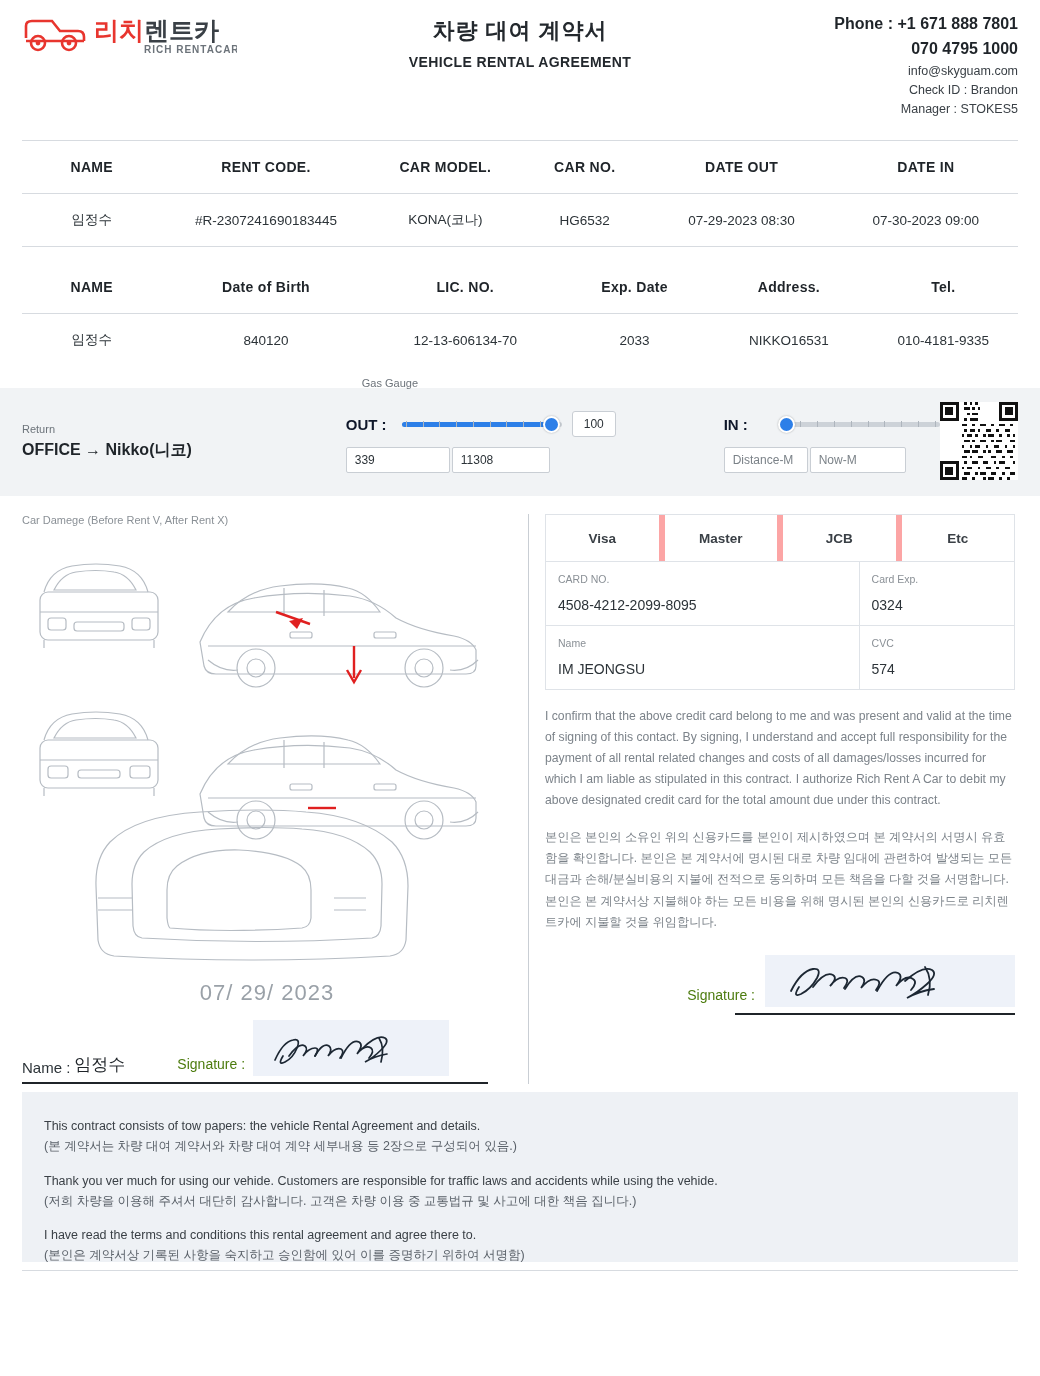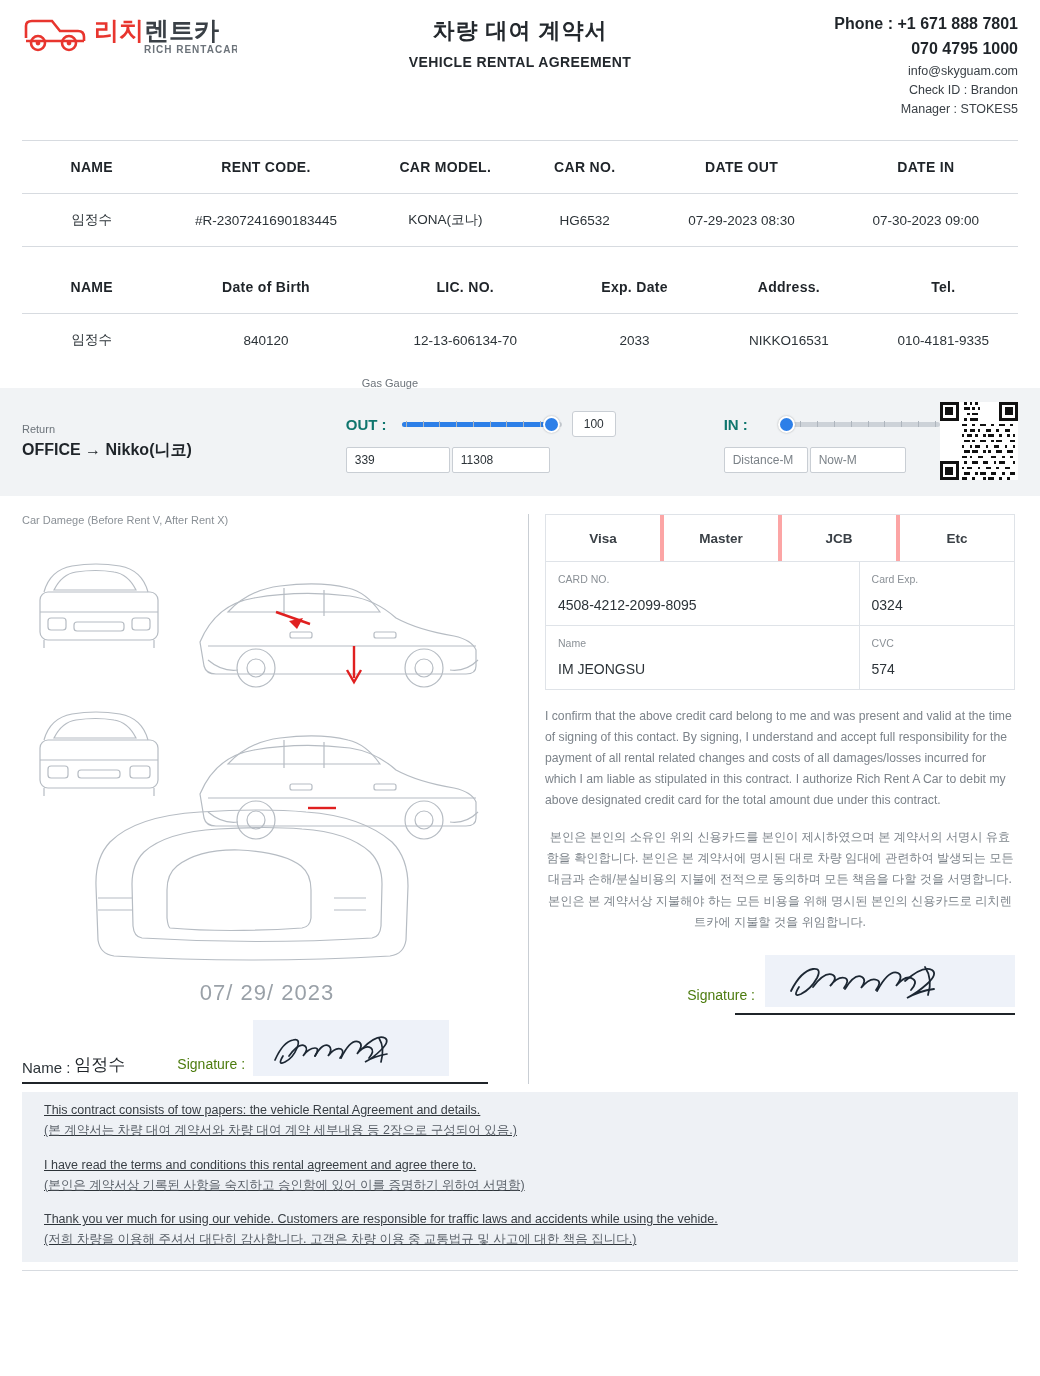--- a/index.html
+++ b/index.html
@@ -37,21 +37,21 @@
   .spacer-12 { height:14px; }
 
   
   .gasbar { margin-top:22px; background:#f1f3f5; height:108px; display:flex; align-items:center; padding:0 22px; position:relative; }
   .return-box { width:330px; }
   .return-label { font-size:11px; color:#6c737a; margin-bottom:5px; }
   .return-value { font-size:16px; font-weight:bold; color:#1f2429; }
   .gauge-wrap { width:320px; position:relative; }
   .gauge-caption { font-size:11px; color:#6c737a; position:absolute; top:-34px; left:16px; }
   .gauge-row { display:flex; align-items:center; gap:10px; }
-  .gauge-lab { font-size:15px; font-weight:bold; color:#0f766e; width:46px; }
+  .gauge-lab { font-size:15px; font-weight:bold; color:#0f172a; width:46px; }
   .slider { position:relative; width:160px; height:18px; }
   .slider .track { position:absolute; top:7px; left:0; width:160px; height:5px; background:#cdd2d8; border-radius:3px; }
   .slider .fill { position:absolute; top:7px; left:0; height:5px; background:#2d7fe8; border-radius:3px; }
   .slider .ticks { position:absolute; top:6px; left:4px; width:152px; display:flex; justify-content:space-between; }
   .slider .ticks span { width:1px; height:6px; background:#aeb5bd; display:block; }
   .slider .knob { position:absolute; top:1px; width:17px; height:17px; border-radius:50%; background:#2d7fe8; border:2px solid #ffffff; box-shadow:0 0 2px rgba(0,0,0,.3); }
   .numbox { width:44px; height:26px; border:1px solid #c9ced4; background:#fff; border-radius:3px; font-size:12px; display:flex; align-items:center; justify-content:center; color:#2c3338; }
   .in-wrap { width:300px; margin-left:64px; position:relative; }
   .mileage-row { display:flex; gap:2px; margin-top:10px; }
   .mbox { height:26px; border:1px solid #c9ced4; background:#fff; border-radius:2px; font-size:12px; display:flex; align-items:center; padding:0 8px; color:#2c3338; }
@@ -68,35 +68,35 @@
   .name-lab { font-size:15px; color:#2c3338; }
   .name-val { font-size:17px; color:#1f2429; margin-left:4px; }
   .sig-lab { font-size:14px; color:#4d7c0f; margin-left:52px; margin-bottom:4px; }
   .sig-pad { width:196px; height:56px; background:#eef2f9; margin-left:8px; position:relative; }
   .sig-underline { border-bottom:2px solid #1f2429; margin:6px 0 0 0; width:466px; }
 
   .divider { width:1px; background:#c9ced4; margin:0 16px; height:570px; }
 
   .right-pane { width:470px; }
   .card-types { display:flex; border:1px solid #dfe3e8; }
-  .card-type { flex:1; height:46px; display:flex; align-items:center; justify-content:center; font-size:13.5px; font-weight:bold; color:#3a4046; border-right:4px solid #fca5a5; }
+  .card-type { flex:1; height:46px; display:flex; align-items:center; justify-content:center; font-size:13.5px; font-weight:bold; color:#3a4046; border-right:6px solid #fca5a5; }
   .card-type:last-child { border-right:none; }
   .card-grid { display:flex; border:1px solid #dfe3e8; border-top:none; }
   .card-cellL { width:67%; border-right:1px solid #dfe3e8; padding:11px 12px 12px 12px; }
   .card-cellR { width:33%; padding:11px 12px 12px 12px; }
   .cc-lab { font-size:10.5px; color:#8a9096; margin-bottom:12px; }
   .cc-val { font-size:14px; color:#2c3338; }
   .legal-en { font-size:12.2px; color:#7c838a; line-height:1.72; margin-top:16px; }
-  .legal-kr { font-size:12.2px; color:#7c838a; line-height:1.74; margin-top:16px;text-align:center; }
+  .legal-kr { font-size:12.2px; color:#7c838a; line-height:1.74; margin-top:16px; }
   .rsign-row { display:flex; align-items:flex-end; justify-content:flex-end; margin-top:22px; }
   .rsig-pad { width:250px; height:52px; background:#eef2f9; margin-left:10px; position:relative; }
   .rsig-underline { border-bottom:2px solid #1f2429; width:280px; margin-left:auto; margin-top:6px; }
 
   
-  .footer-block { margin:16px 22px 0 22px; background:#eef1f5; padding:8px 22px; height:170px;text-decoration:underline; }
+  .footer-block { margin:16px 22px 0 22px; background:#eef1f5; padding:24px 22px; height:170px; }
   .fp { font-size:12.5px; color:#3a4046; line-height:1.62; margin-bottom:14px; }
   .fp .sub { color:#5a6169; }
   .thanks { text-align:center; font-size:10.5px; color:#7c838a; letter-spacing:0.6px; margin-top:24px; }
   .bottom-line { border-top:1px solid #d7dbe0; margin:8px 22px 0 22px; }
 </style>
 </head>
 <body>
 
 <div class="page">
 
@@ -477,24 +477,24 @@
       <div class="rsig-underline"></div>
     </div>
   </div>
 
   <div class="footer-block">
     <div class="fp">
       <div>This contract consists of tow papers: the vehicle Rental Agreement and details.</div>
       <div class="sub">(본 계약서는 차량 대여 계약서와 차량 대여 계약 세부내용 등 2장으로 구성되어 있음.)</div>
     </div>
     <div class="fp">
+      <div>Thank you ver much for using our vehide. Customers are responsible for traffic laws and accidents while using the vehide.</div>
+      <div class="sub">(저희 차량을 이용해 주셔서 대단히 감사합니다. 고객은 차량 이용 중 교통법규 및 사고에 대한 책음 집니다.)</div>
+    </div>
+    <div class="fp">
       <div>I have read the terms and conditions this rental agreement and agree there to.</div>
       <div class="sub">(본인은 계약서상 기록된 사항을 숙지하고 승인함에 있어 이를 증명하기 위하여 서명함)</div>
     </div>
-    <div class="fp">
-      <div>Thank you ver much for using our vehide. Customers are responsible for traffic laws and accidents while using the vehide.</div>
-      <div class="sub">(저희 차량을 이용해 주셔서 대단히 감사합니다. 고객은 차량 이용 중 교통법규 및 사고에 대한 책음 집니다.)</div>
-    </div>
   </div>
 
   <div class="bottom-line"></div>
 
 </div>
 
 </body></html>

